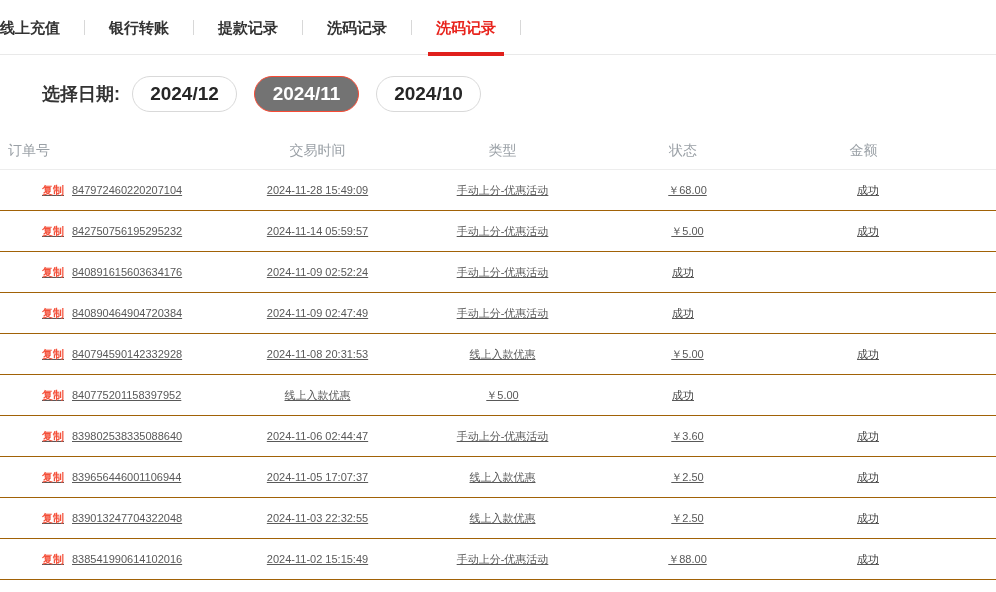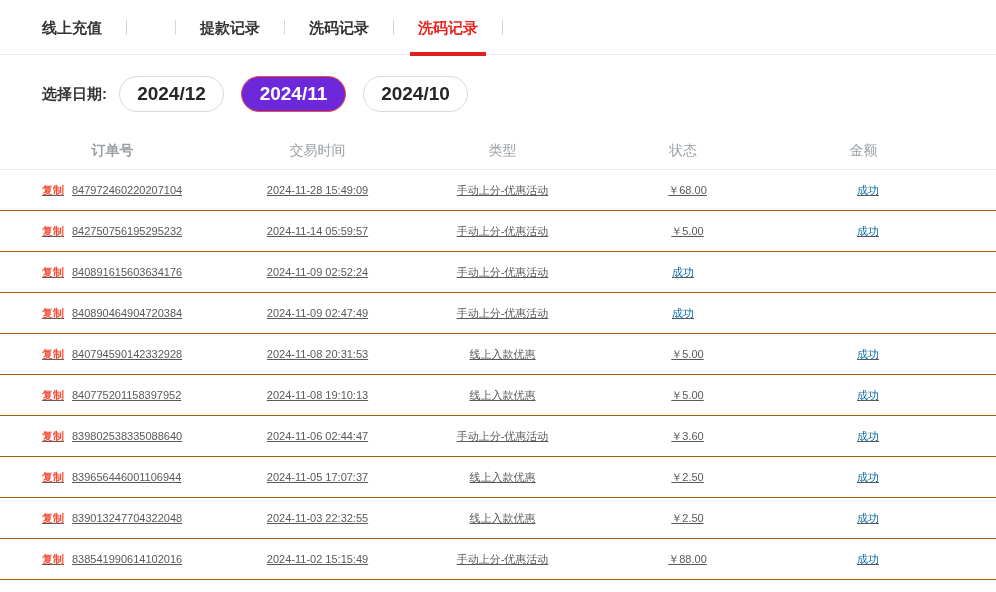--- a/index.html
+++ b/index.html
@@ -1,60 +1,61 @@
 <!DOCTYPE html>
 <html><head>
 <meta charset="utf-8">
 <style>
   * { box-sizing: border-box; margin: 0; padding: 0; }
   html, body { width: 996px; height: 592px; background: #ffffff;
     font-family: "Liberation Sans", "DejaVu Sans", sans-serif; }
 
   
   .tabbar { display: flex; align-items: center; height: 55px;
-    border-bottom: 1px solid #e9e9e9; padding-left: 42px; }
+    border-bottom: 1px solid #e9e9e9; }
   .tab { position: relative; font-size: 15px; font-weight: 700; color: #333;
     height: 55px; line-height: 55px; cursor: pointer; white-space: nowrap; }
   .tab.active { color: #e8241d; }
   .tab.active::after { content: ""; position: absolute; left: -8px; right: -8px;
     bottom: -1px; height: 4px; background: #e0201c; }
   .tab-divider { width: 1px; height: 15px; background: #d8d8d8; margin: 0 24px; }
 
   
   .date-row { display: flex; align-items: center; margin-top: 21px; padding-left: 42px; }
-  .date-label { font-size: 15px; font-weight: 700; color: #333; margin-right: 12px; }
+  .date-label { font-size: 18px; font-weight: 700; color: #333; margin-right: 12px; }
   .pill { width: 105px; height: 36px; border-radius: 18px; border: 1px solid #d9d9d9;
     background: #fff; color: #262626; font-size: 19px; font-weight: 700;
     display: flex; align-items: center; justify-content: center;
     margin-right: 17px; cursor: pointer; }
-  .pill.active { background: #6d28d9; border-color: #f94b35; color: #fff; text-align: center; }
+  .pill.active { background: #737373; border-color: #f94b35; color: #fff; text-align: center; }
 
   
   .table { margin-top: 21px; }
   .thead { display: flex; align-items: center; height: 37px;
     border-bottom: 1px solid #ededed; color: #9aa0a6; font-size: 14px; }
   .trow { display: flex; align-items: center; height: 41px;
     border-bottom: 1px solid #a16207; font-size: 11px; color: #595959; text-decoration: underline; }
   .col { text-align: center; }
   .col-order { width: 225px; text-align: left; padding-left: 42px;
     display: flex; align-items: center; white-space: nowrap; }
-  .thead .col-order { display: block; text-align: center; padding-left: 0; font-weight: bold; }
+  .thead .col-order { display: block; text-align: left; padding-left: 8px; }
   .col-time { width: 185px; }
   .col-type { width: 185px; text-align: center; }
   .col-amount { width: 185px; }
   .col-status { width: 176px; }
-  .trow .col-status { color: #0369a1; }
+  .trow .col-status { color: #404040; }
   .copy { color: #f4503a; font-weight: 700; margin-right: 8px; cursor: pointer; }
 </style>
 </head>
 <body>
 
 <nav class="tabbar">
   <span class="tab">线上充值</span>
   <span class="tab-divider"></span>
+  <span class="tab">银行转账</span>
   <span class="tab-divider"></span>
   <span class="tab">提款记录</span>
   <span class="tab-divider"></span>
   <span class="tab">洗码记录</span>
   <span class="tab-divider"></span>
   <span class="tab active">洗码记录</span>
   <span class="tab-divider"></span>
 </nav>
 
 <div class="date-row">
@@ -119,21 +120,20 @@
         <div class="col col-time">2024-11-08 20:31:53</div>
         <div class="col col-type">线上入款优惠</div>
         <div class="col col-amount">￥5.00</div>
         <div class="col col-status">成功</div>
       </div>
       <div class="trow">
         <div class="col col-order">
           <span class="copy">复制</span>
           <span>840775201158397952</span>
         </div>
-        <div class="col col-time">2024-11-08 19:10:13</div>
         <div class="col col-type">线上入款优惠</div>
         <div class="col col-amount">￥5.00</div>
         <div class="col col-status">成功</div>
       </div>
       <div class="trow">
         <div class="col col-order">
           <span class="copy">复制</span>
           <span>839802538335088640</span>
         </div>
         <div class="col col-time">2024-11-06 02:44:47</div>

